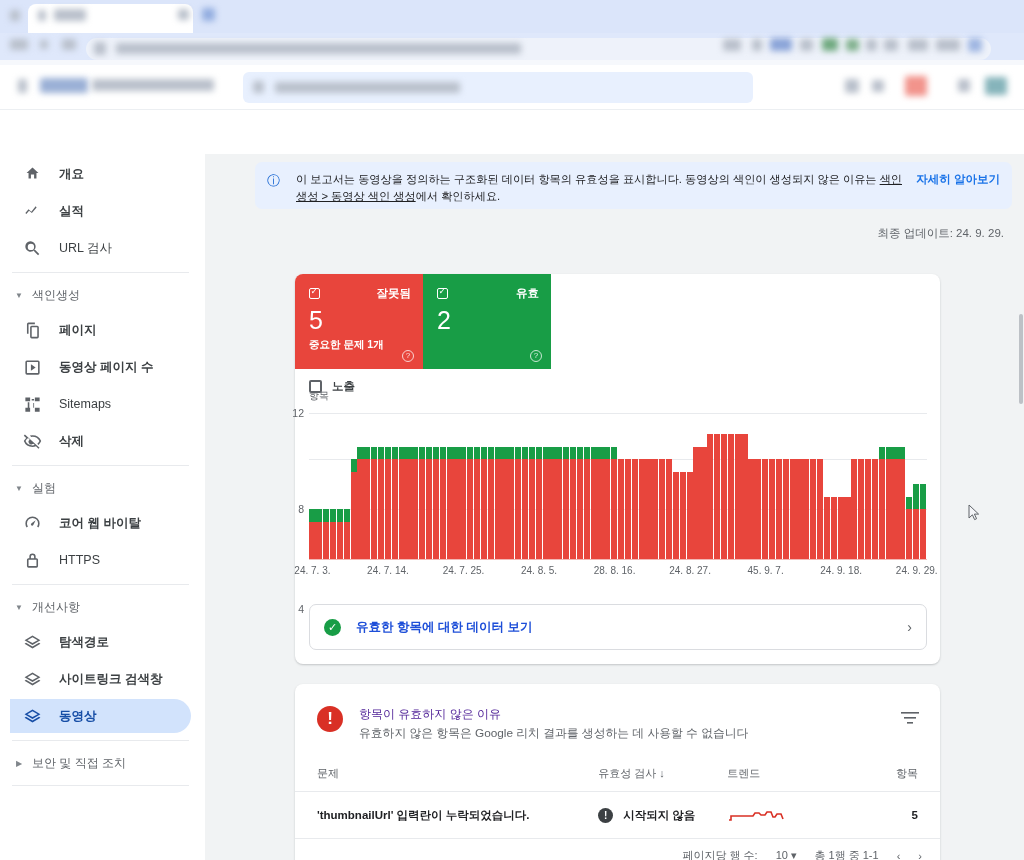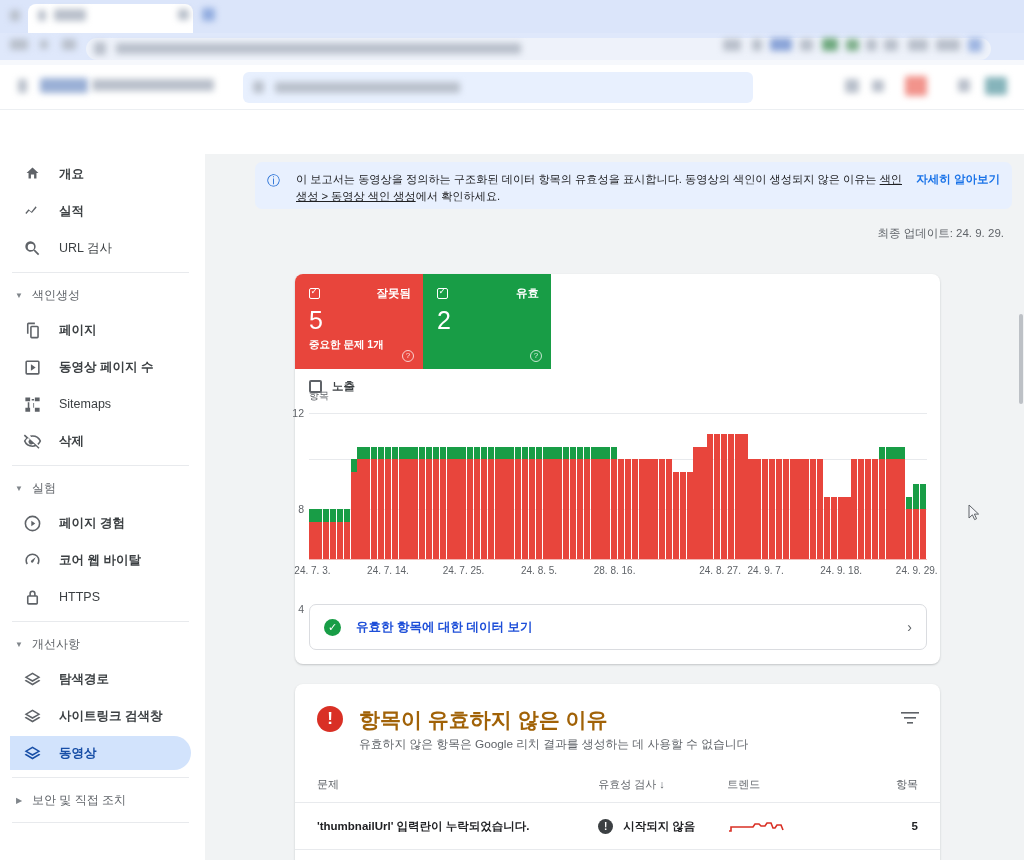--- a/index.html
+++ b/index.html
@@ -107,21 +107,21 @@
             font-size:11px; line-height:17px; text-align:center; margin-right:15px; }
   .vr-lb { flex:1; font-size:12.5px; color:#1d4ed8; font-weight:700; }
   .vr-ch { color:#5f6368; font-size:14px; }
 
   .card-issues { left:90px; top:530px; width:645px; height:200px; }
   .ic-head { display:flex; padding:22px 20px 0 22px; }
   .ic-ico { width:26px; height:26px; border-radius:50%; background:#d93025; color:#fff;
             font-size:17px; font-weight:700; line-height:26px; text-align:center;
             flex:0 0 26px; margin-right:16px; }
   .ic-t { flex:1; }
-  .ic-t1 { font-size:21px; color:#a16207; font-weight:700; }
+  .ic-t1 { font-size:12px; color:#4c1d95; font-weight:400; }
   .ic-t2 { font-size:11.8px; color:#5f6368; margin-top:3px; }
   .ic-filter { flex:0 0 20px; margin-top:4px; cursor:pointer; }
 
   table { width:100%; border-collapse:collapse; margin-top:16px; }
   th { font-size:11px; color:#5f6368; font-weight:400; text-align:left;
        padding:8px 0 10px 0; border-bottom:1px solid #e8eaed; }
   td { font-size:11.5px; color:#202124; font-weight:700; padding:13px 0;
        border-bottom:1px solid #e8eaed; }
   .c1 { padding-left:22px; width:47%; }
   .c2 { width:20%; }
@@ -262,28 +262,20 @@
           <span class="nav-lb">삭제</span>
         </div>
         <div class="divider"></div>
         <div class="sec-head">
           <span class="sec-tri">▼</span>
           <span class="sec-lb">실험</span>
         </div>
         <div class="nav-item">
           <span class="nav-ico">
             <svg width="19" height="19" viewBox="0 0 24 24" fill="currentColor">
-              <path d="M12 2a10 10 0 100 20 10 10 0 000-20zm0 18a8 8 0 110-16 8 8 0 010 16zm-1.5-11.5l5 3.5-5 3.5z"></path>
-            </svg>
-          </span>
-          <span class="nav-lb">페이지 경험</span>
-        </div>
-        <div class="nav-item">
-          <span class="nav-ico">
-            <svg width="19" height="19" viewBox="0 0 24 24" fill="currentColor">
               <path d="M12 3a9 9 0 00-9 9 9 9 0 001.6 5.1l1.6-1.2A7 7 0 015 12a7 7 0 0114 0 7 7 0 01-1.2 3.9l1.6 1.2A9 9 0 0021 12a9 9 0 00-9-9zm4 5l-5.2 3.8a1.6 1.6 0 102.2 2.2z"></path>
             </svg>
           </span>
           <span class="nav-lb">코어 웹 바이탈</span>
         </div>
         <div class="nav-item">
           <span class="nav-ico">
             <svg width="19" height="19" viewBox="0 0 24 24" fill="currentColor">
               <path d="M17 9h-1V7a4 4 0 10-8 0v2H7a2 2 0 00-2 2v8a2 2 0 002 2h10a2 2 0 002-2v-8a2 2 0 00-2-2zm-7-2a2 2 0 114 0v2h-4zm7 12H7v-8h10z"></path>
             </svg>
@@ -704,22 +696,22 @@
               <div class="g" style="height: 25px;"></div>
               <div class="r" style="height: 50px;"></div>
             </div>
           </div>
         <div class="xlabels" id="xlabels">
             <span class="xl" style="left: 0.555556%;">24. 7. 3.</span>
             <span class="xl" style="left: 12.7778%;">24. 7. 14.</span>
             <span class="xl" style="left: 25%;">24. 7. 25.</span>
             <span class="xl" style="left: 37.2222%;">24. 8. 5.</span>
             <span class="xl" style="left: 49.4444%;">28. 8. 16.</span>
-            <span class="xl" style="left: 61.6667%; margin-left: 30px;">24. 8. 27.</span>
-            <span class="xl" style="left: 73.8889%;">24. 9. 7.</span>
+            <span class="xl" style="left: 61.6667%;">24. 8. 27.</span>
+            <span class="xl" style="left: 73.8889%;">45. 9. 7.</span>
             <span class="xl" style="left: 86.1111%;">24. 9. 18.</span>
             <span class="xl" style="left: 98.3333%;">24. 9. 29.</span>
           </div>
       </div>
 
       <div class="valid-row">
         <div class="vr-ico">✓</div>
         <div class="vr-lb">유효한 항목에 대한 데이터 보기</div>
         <div class="vr-ch">›</div>
       </div>

